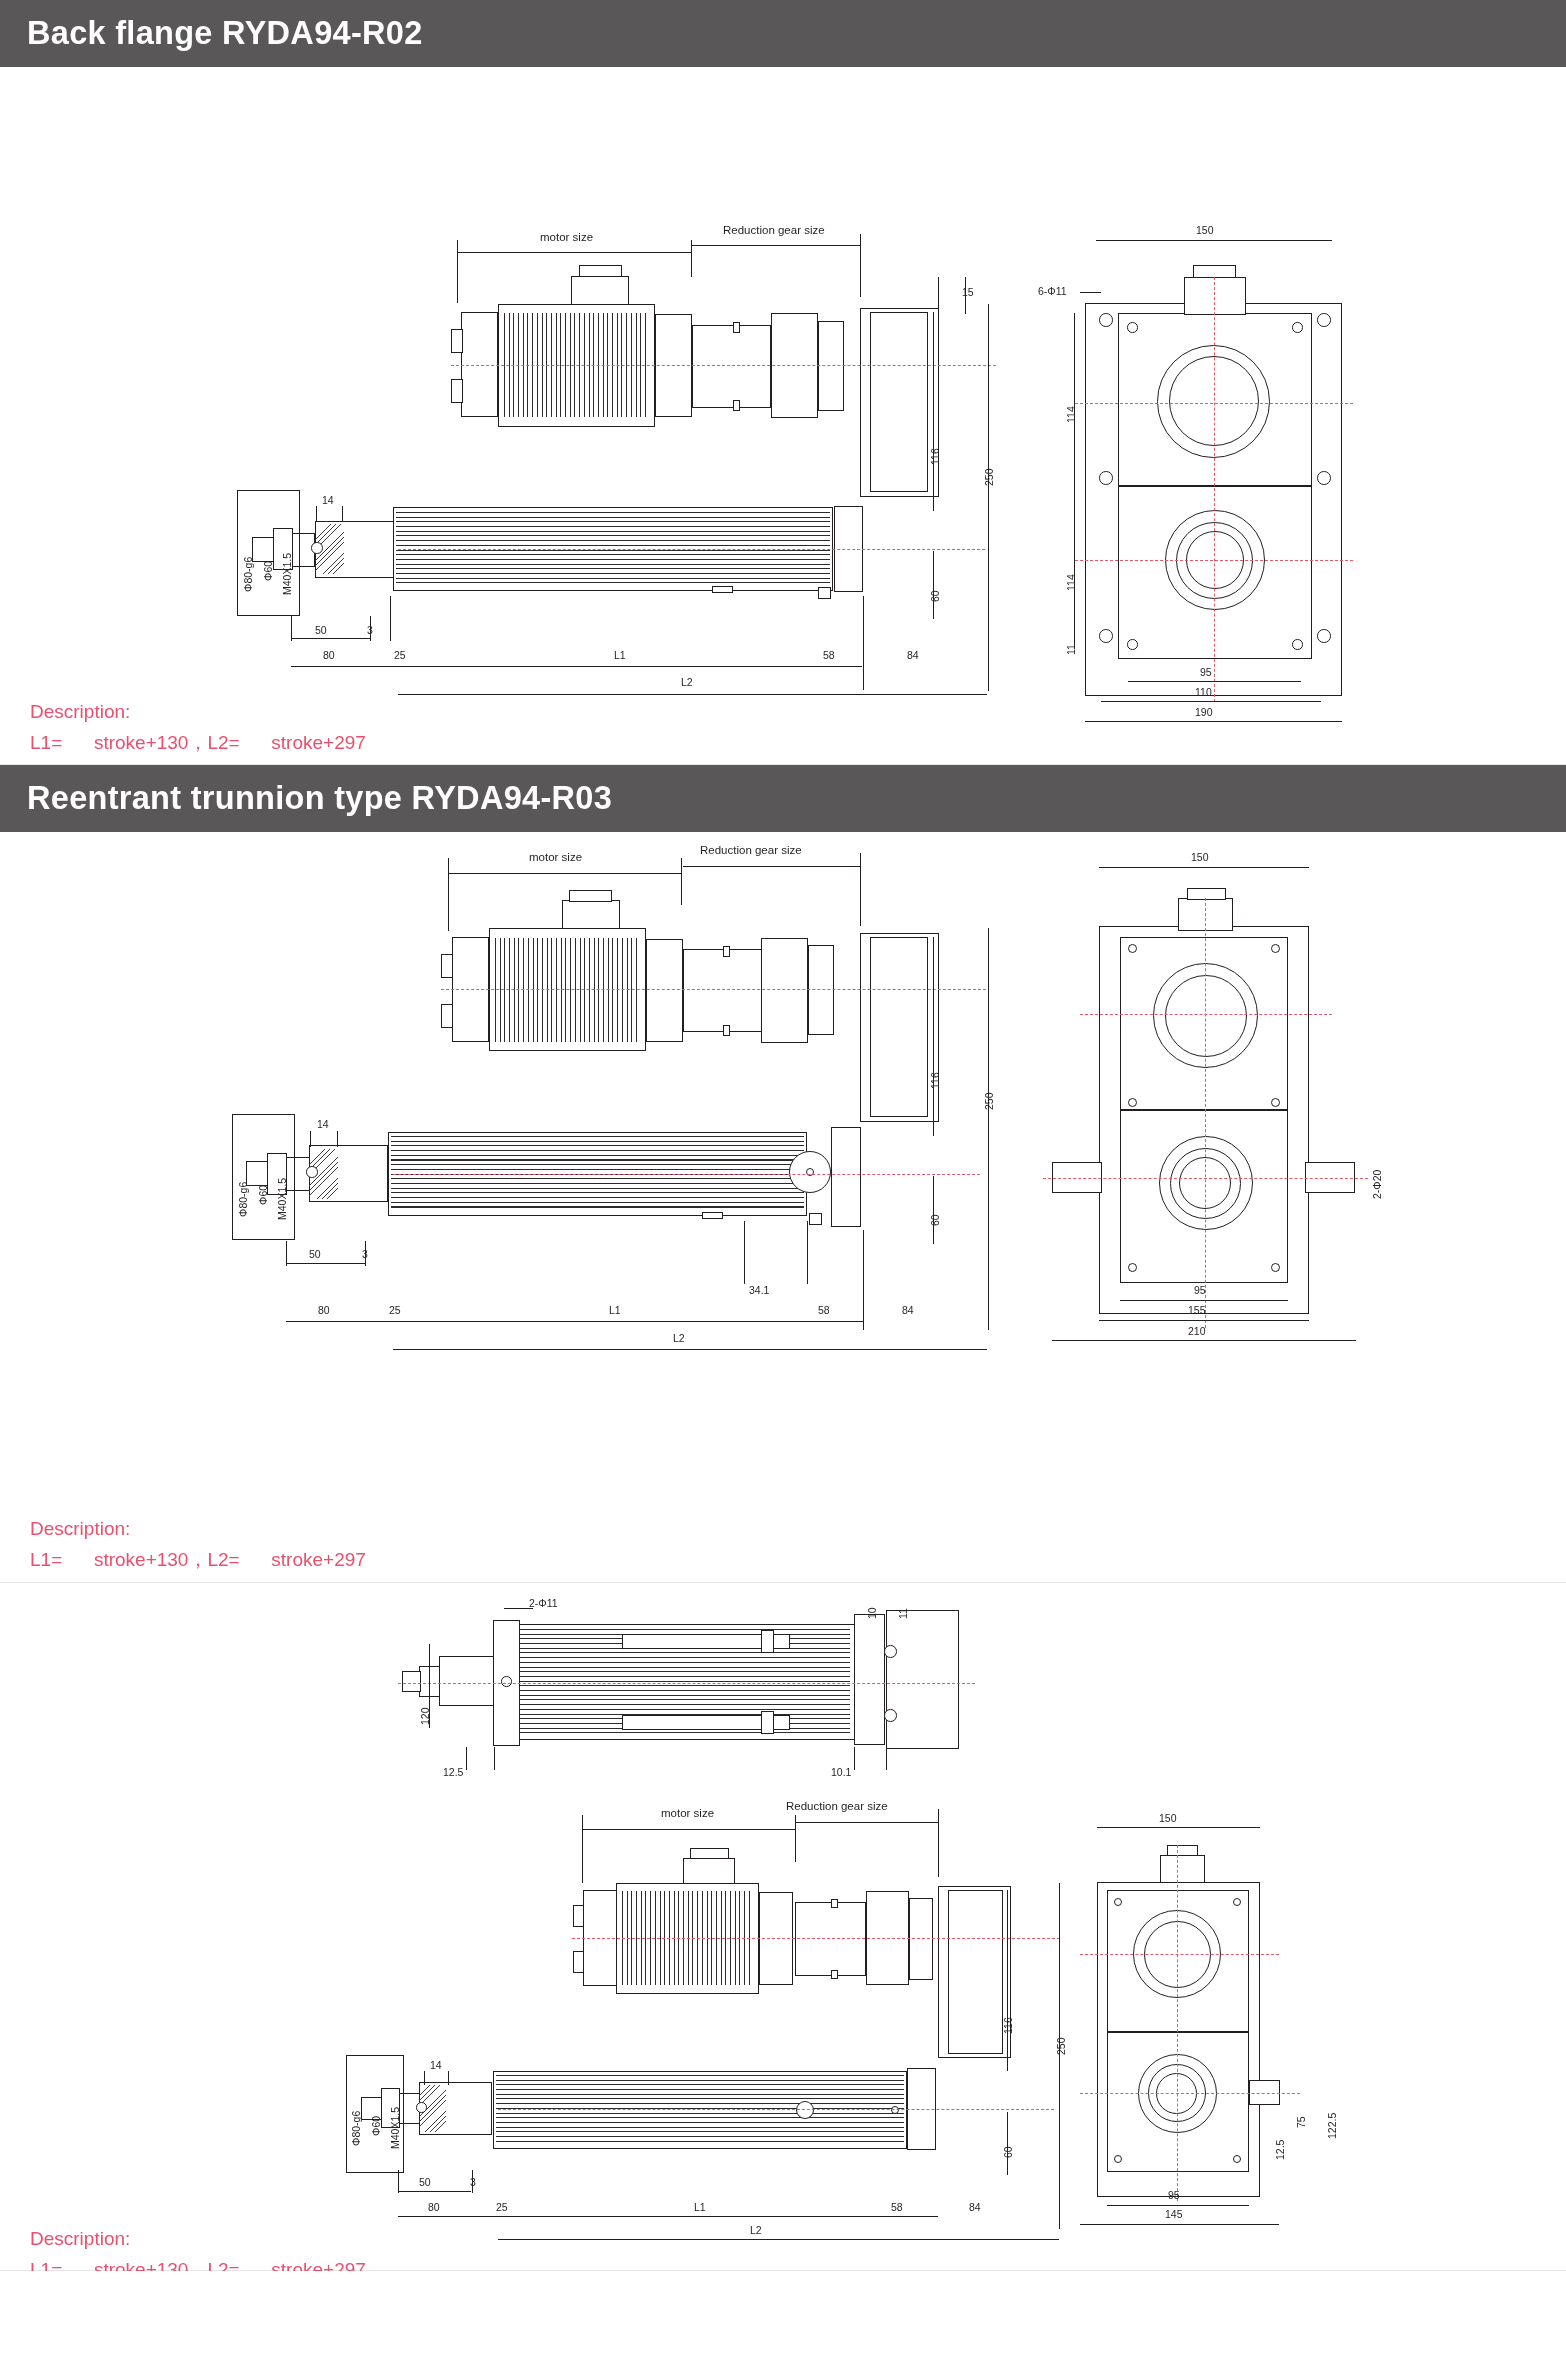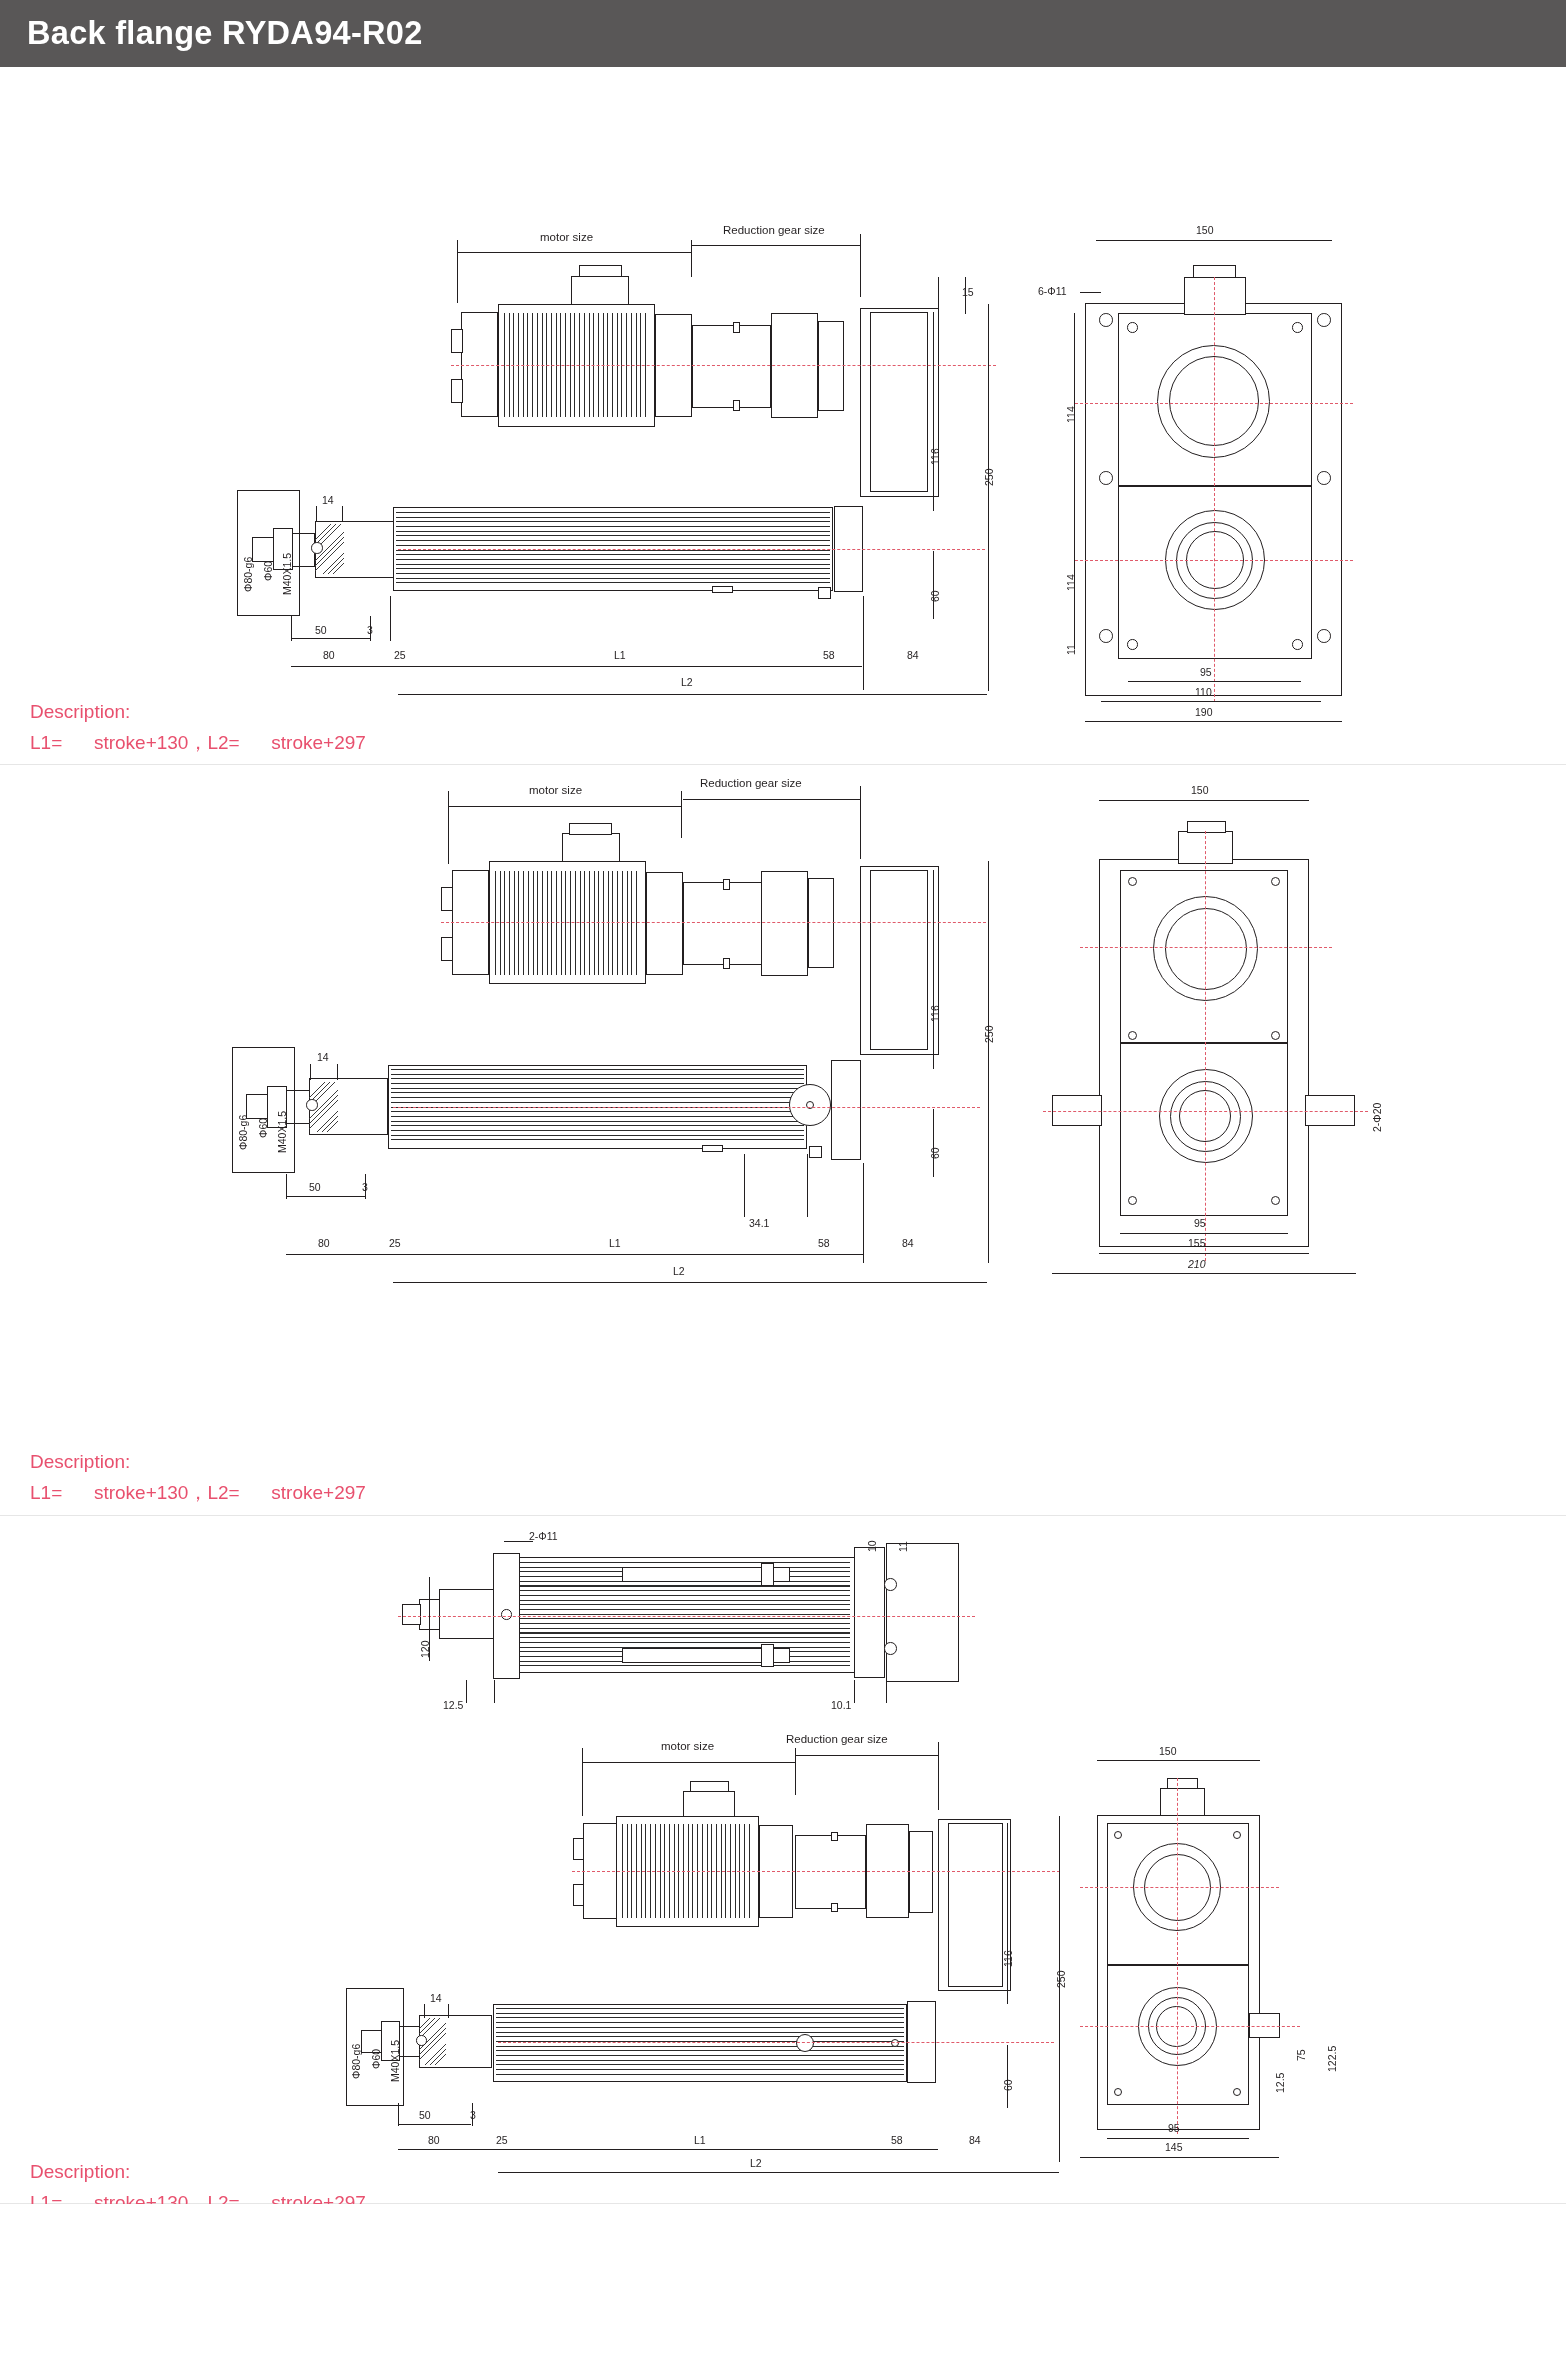--- a/index.html
+++ b/index.html
@@ -255,20 +255,21 @@
       </div>
 
       <div class="desc">
         <div class="desc-title">Description:</div>
         <div class="desc-line">L1=      stroke+130，L2=      stroke+297</div>
       </div>
     </div>
   </div>
 
   <div class="section">
+    <div class="section-bar">Reentrant trunnion type RYDA94-R03</div>
 
     <div class="section-body" style="height:750px;">
       <div class="canvas" style="width:1567px;height:681px;position:relative;">
 
         <div class="dl" style="left:457px;top:975px;width:0;height:0;"></div>
         <div class="dl" style="left:447px;top:972px;width:0;height:0;"></div>
         <div class="dl" style="left:448px;top:26px;width:1px;height:73px;"></div>
         <div class="dl" style="left:681px;top:26px;width:1px;height:47px;"></div>
         <div class="dl" style="left:860px;top:21px;width:1px;height:73px;"></div>
         <div class="dimline" style="left:448px;top:41px;width:233px;"></div>
@@ -371,21 +372,21 @@
         <div class="centerline v" style="left:1205px;top:66px;height:430px;"></div>
 
         <div class="dimline" style="left:1099px;top:35px;width:210px;"></div>
         <div class="dim" style="left:1191px;top:19px;">150</div>
         <div class="dim vert" style="left:1371px;top:367px;">2-Φ20</div>
         <div class="dimline" style="left:1120px;top:468px;width:168px;"></div>
         <div class="dim" style="left:1194px;top:452px;">95</div>
         <div class="dimline" style="left:1099px;top:488px;width:210px;"></div>
         <div class="dim" style="left:1188px;top:472px;">155</div>
         <div class="dimline" style="left:1052px;top:508px;width:304px;"></div>
-        <div class="dim" style="left:1188px;top:493px;font-style:italic;">210</div>
+        <div class="dim" style="left:1188px;top:493px;">210</div>
       </div>
 
       <div class="desc">
         <div class="desc-title">Description:</div>
         <div class="desc-line">L1=      stroke+130，L2=      stroke+297</div>
       </div>
     </div>
   </div>
 
   <div class="section">

